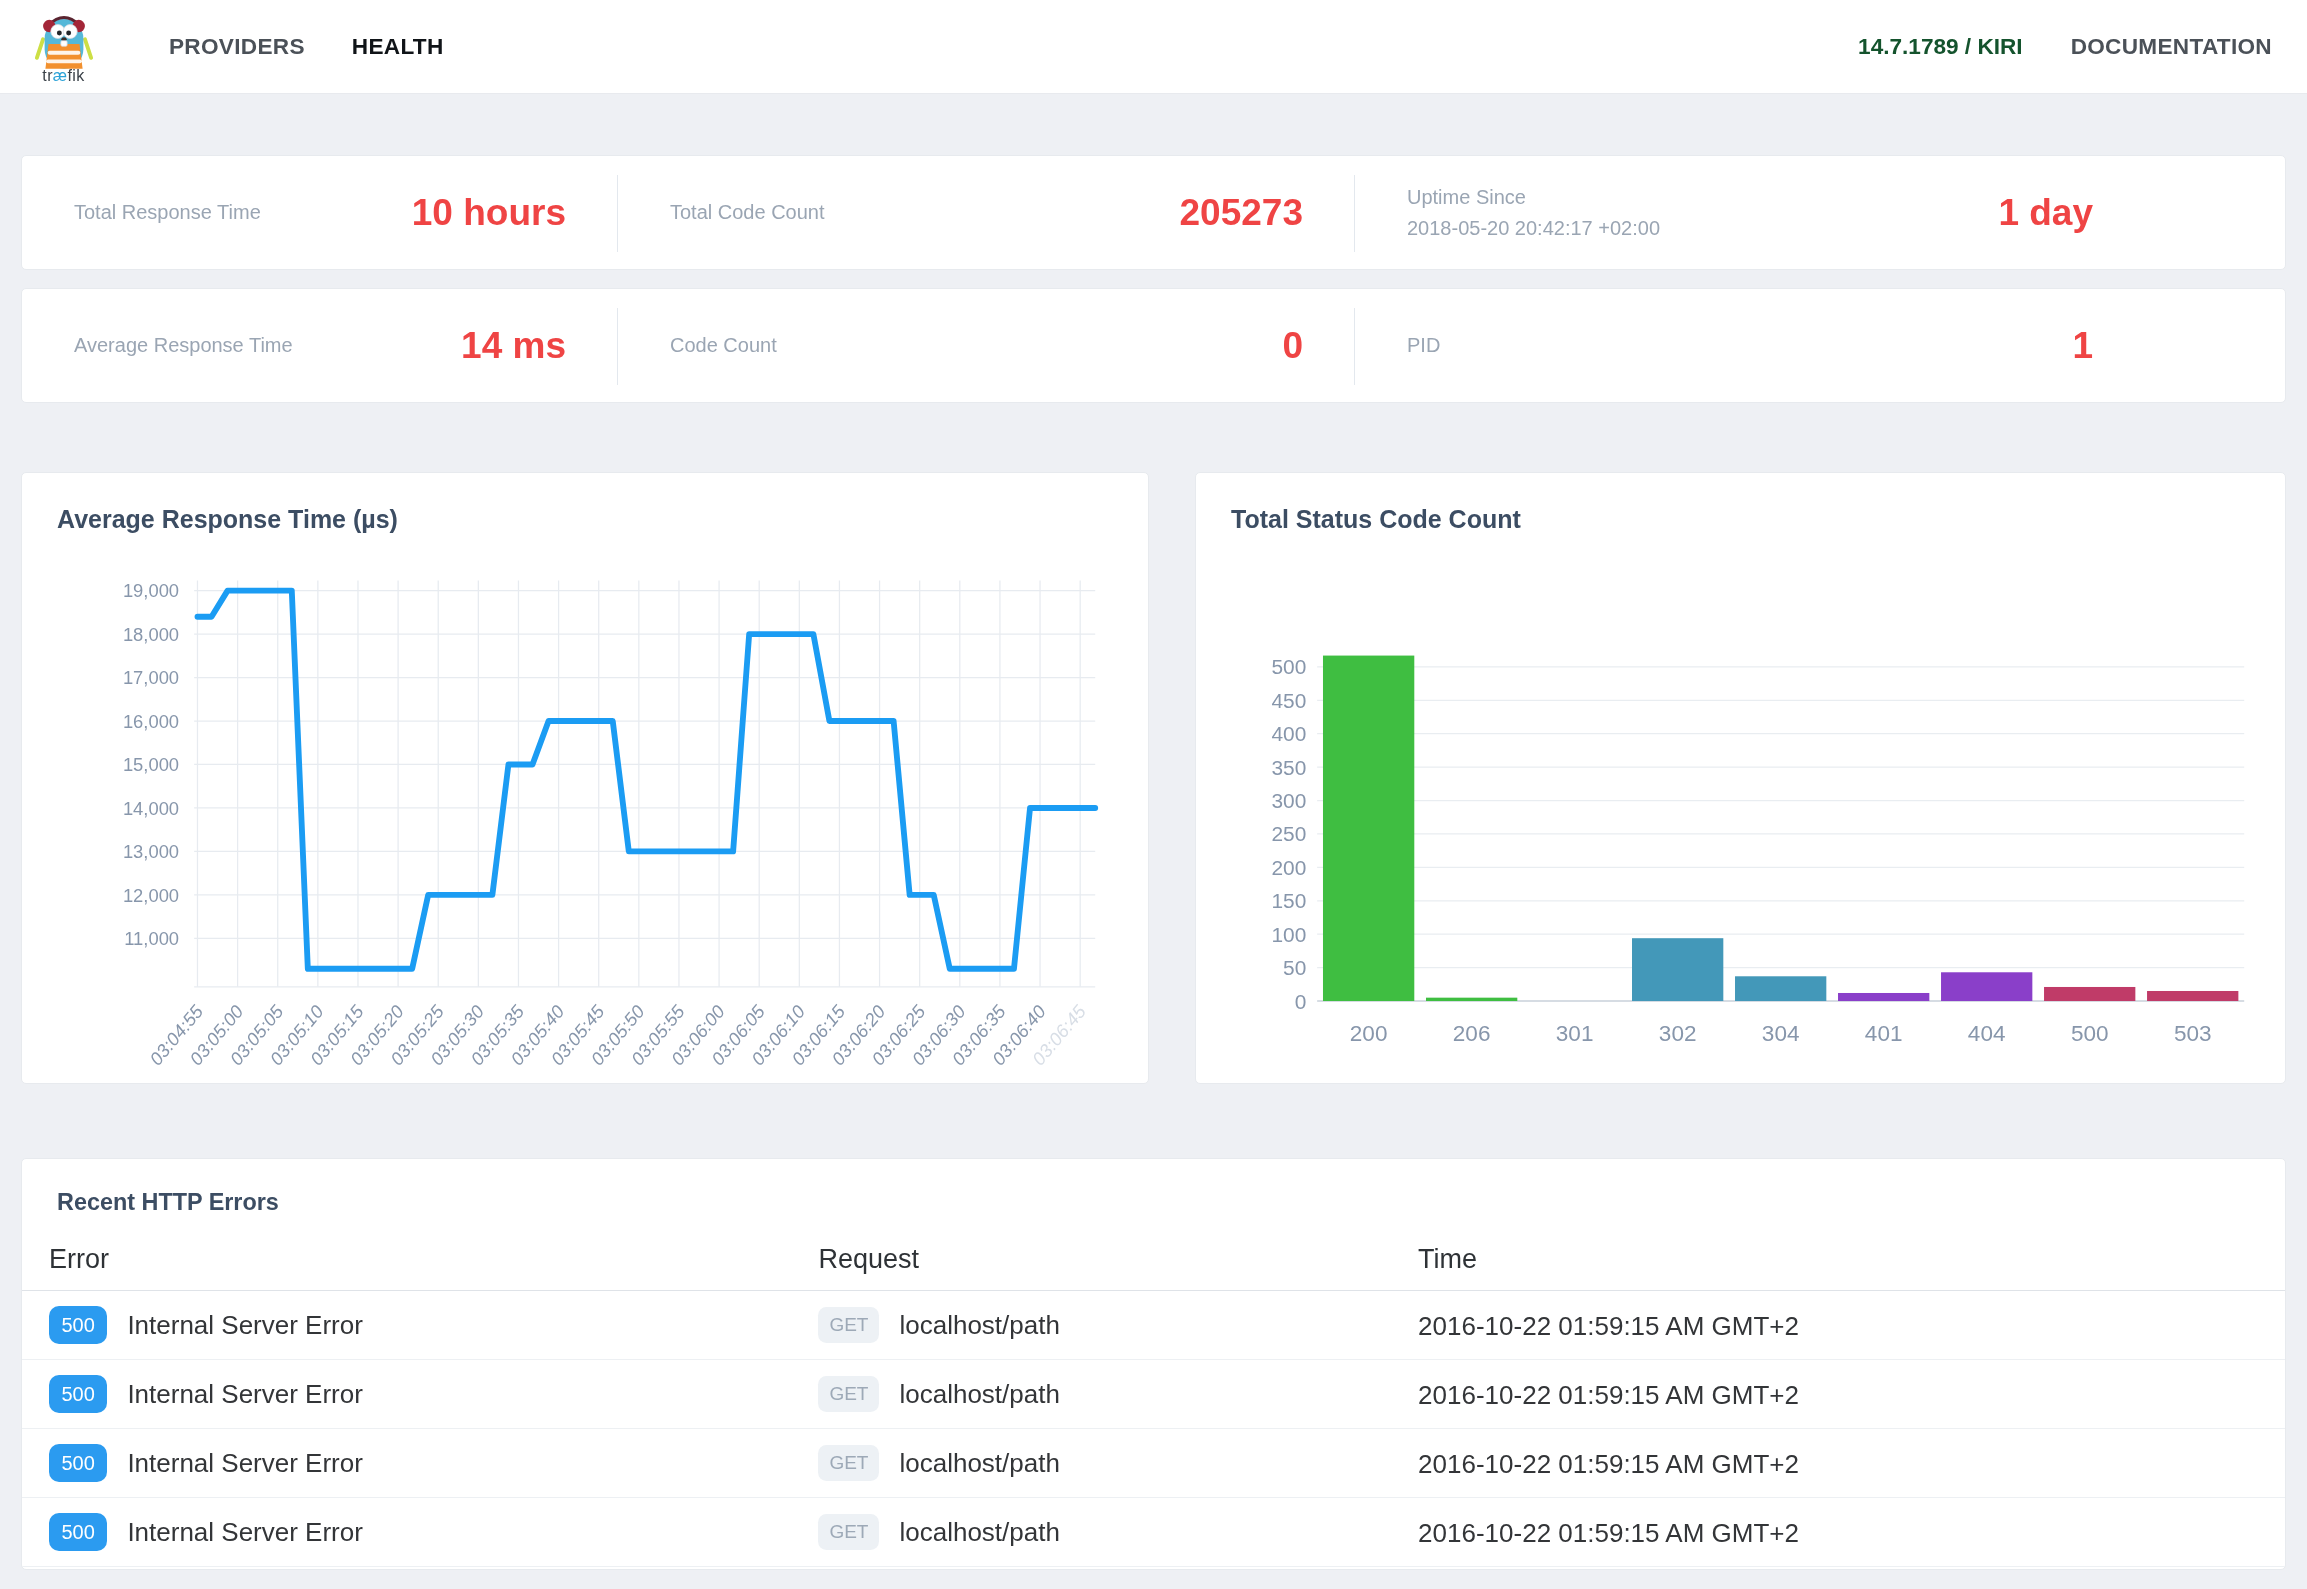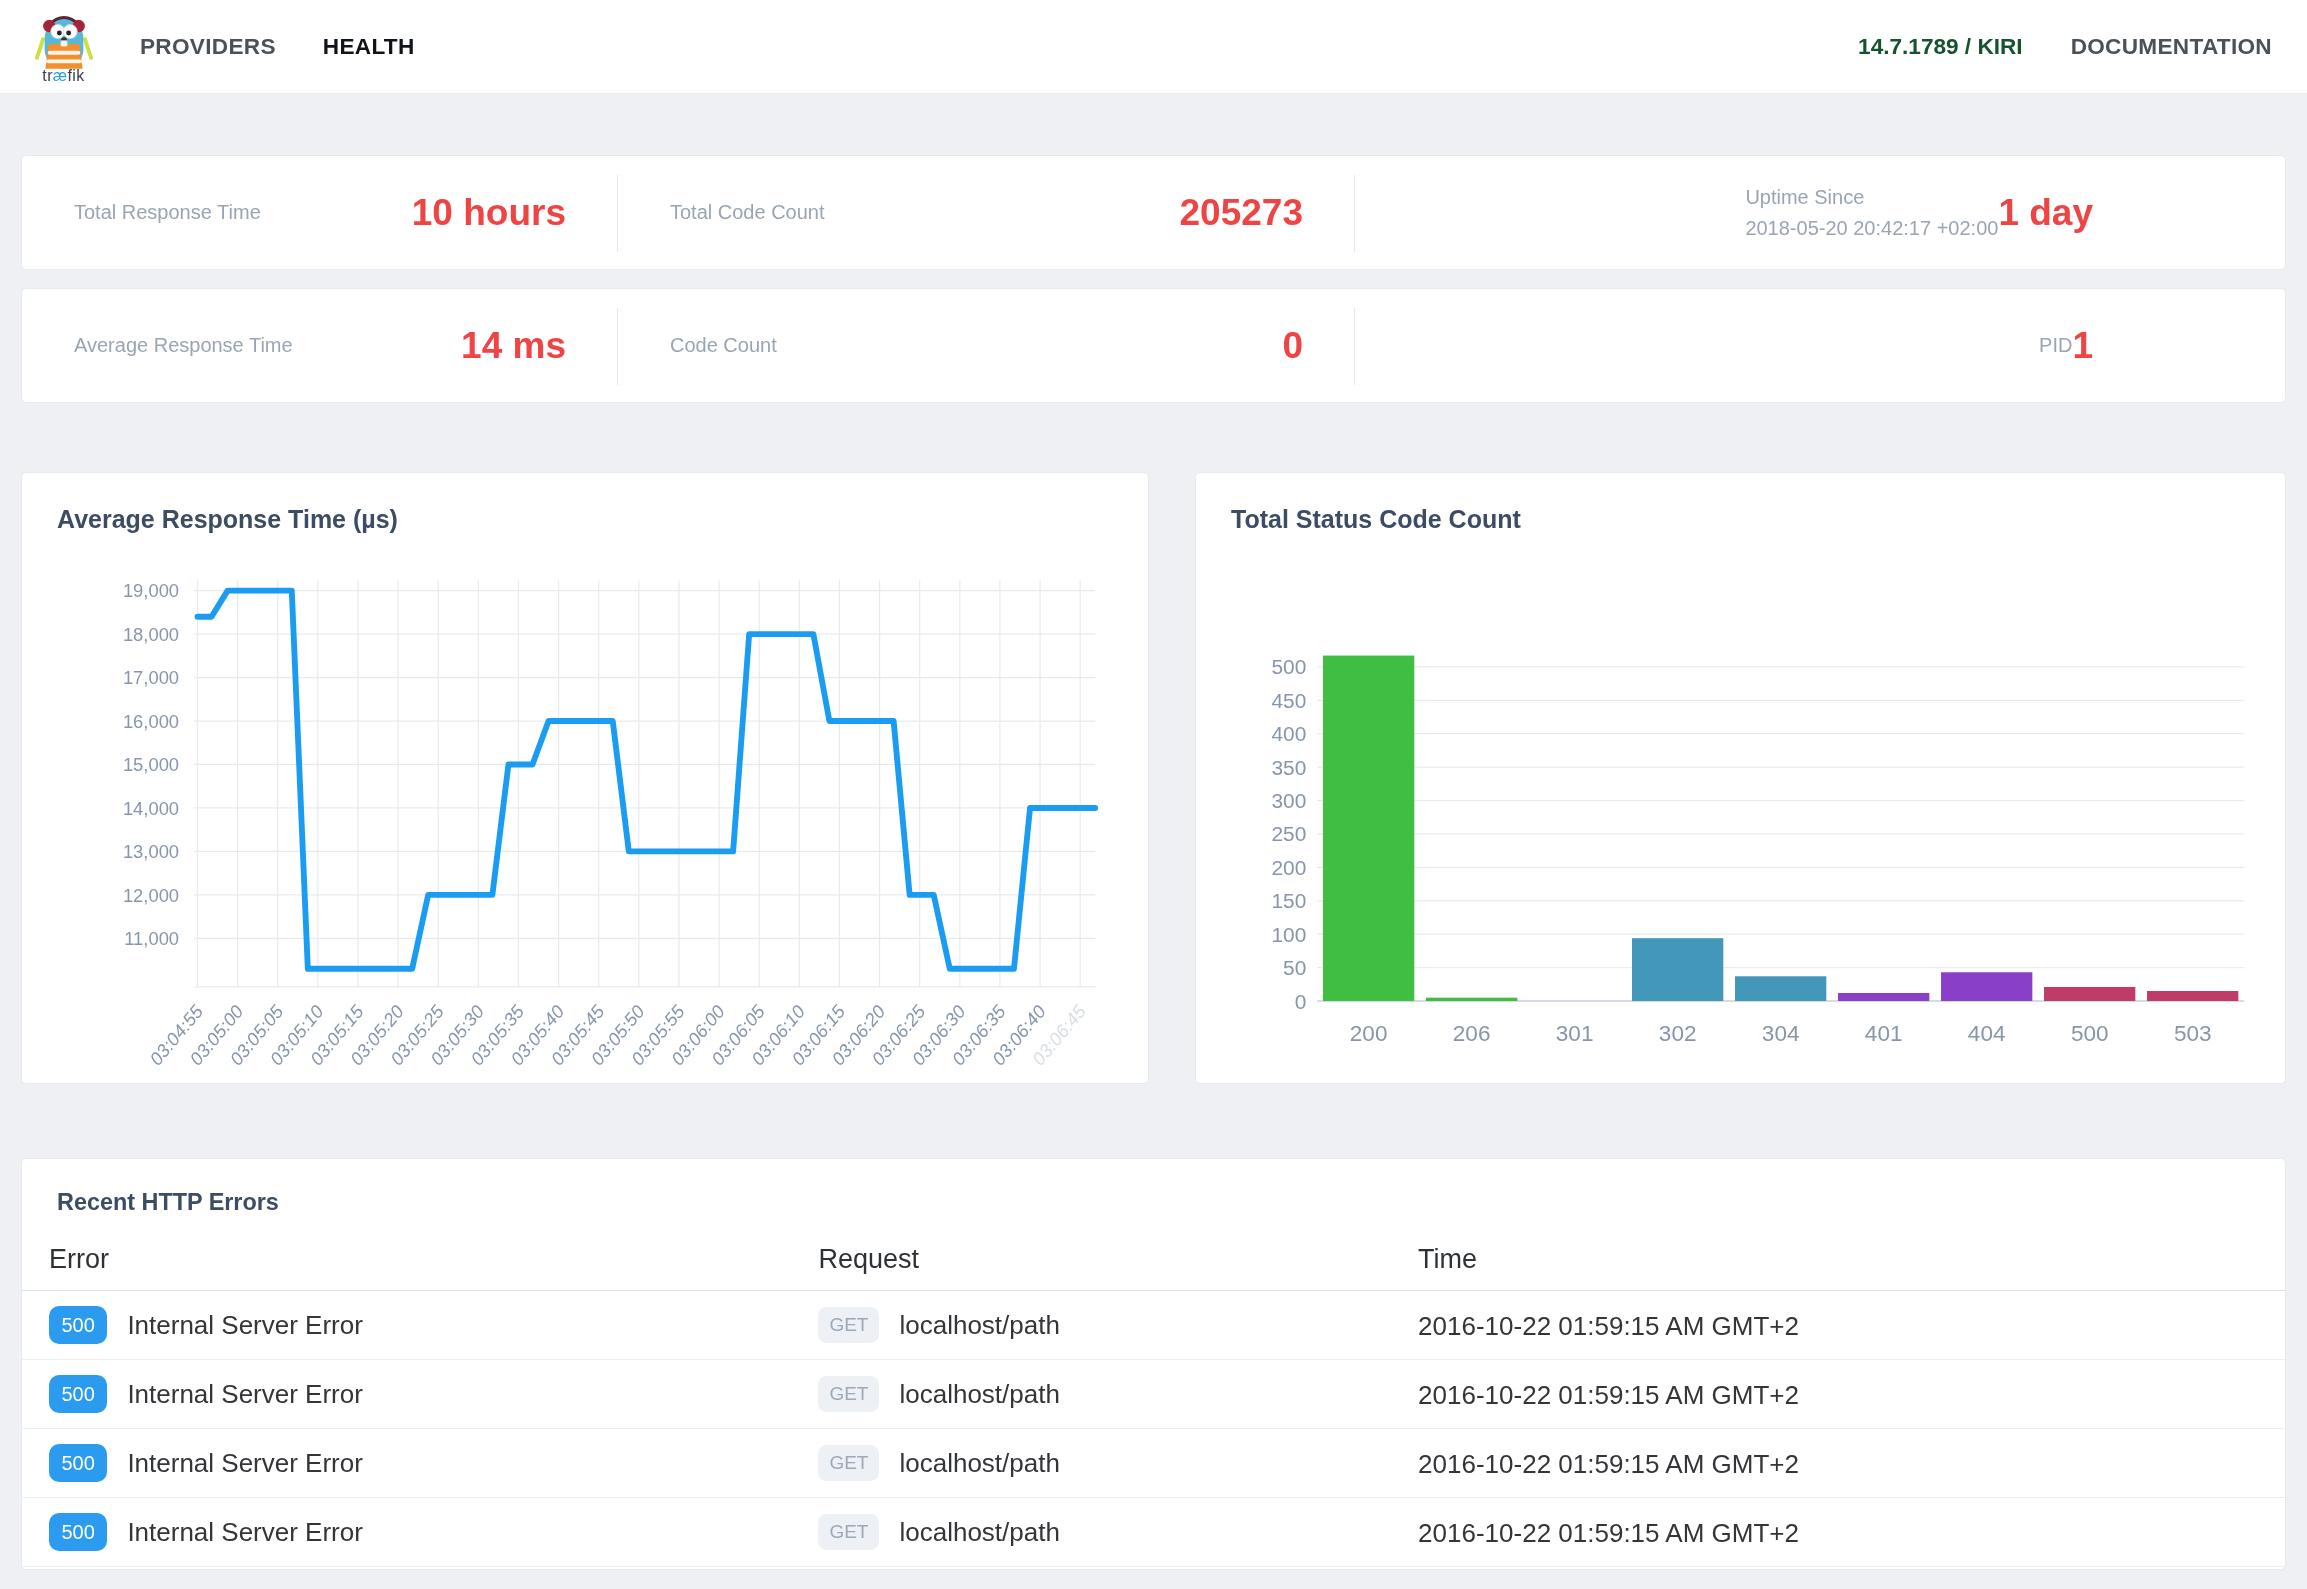--- a/index.html
+++ b/index.html
@@ -9,34 +9,34 @@
 
   
   .topnav { position:absolute; top:0; left:0; width:2307px; height:94px;
     background:#ffffff; border-bottom:0.8px solid #e8eaee;
     display:flex; align-items:center; padding:0 25px; }
   .logo { display:flex; flex-direction:column; align-items:center; width:77px; margin-right:38px; cursor:pointer; }
   .logo-text { font-size:16px; color:#3a4148; margin-top:-5px; letter-spacing:0.4px; }
   .logo-text .ae { color:#2aa2d8; }
   .nav-item { font-size:22.6px; font-weight:bold; color:#4b5158; letter-spacing:0.3px;
     text-decoration:none; cursor:pointer; }
-  .nav-left { display:flex; align-items:flex-start; gap:47px; margin-left:0; }
+  .nav-left { display:flex; align-items:flex-start; gap:47px; margin-left:29px; }
   .nav-item.active { color:#101418; }
   .nav-spacer { flex:1; }
   .nav-right { display:flex; align-items:center; gap:48px; padding-right:10px; }
   .nav-version { font-size:22.6px; font-weight:bold; color:#14532d; }
 
   
   .stat-card { position:absolute; left:21px; width:2265px; height:115px;
     background:#fff; border:0.8px solid #e7eaee; border-radius:5px; display:flex; }
   #stat-row-1 { top:155px; }
   #stat-row-2 { top:288px; }
   .stat-section { position:relative; display:flex; align-items:center;
     justify-content:space-between; padding:0 52px; }
-  .stat-section.s1 { width:596px; } .stat-section.s2 { width:737px; } .stat-section.s3 { width:790px;justify-content:flex-end; }
+  .stat-section.s1 { width:596px; } .stat-section.s2 { width:737px; } .stat-section.s3 { width:790px; }
   .stat-section.divided::after { content:""; position:absolute; right:0; top:19px;
     height:77px; width:0.8px; background:#e3e8ee; }
   .stat-label { font-size:20px; color:#9aa5b3; line-height:1.55; }
   .stat-value { font-size:37px; font-weight:bold; color:#ef4444; white-space:nowrap; }
 
   
   .chart-card { position:absolute; top:472px; height:612px; background:#fff;
     border:0.8px solid #e7eaee; border-radius:5px; }
   .line-card { left:21px;  width:1128px; }
   .bar-card  { left:1195px; width:1091px; }

